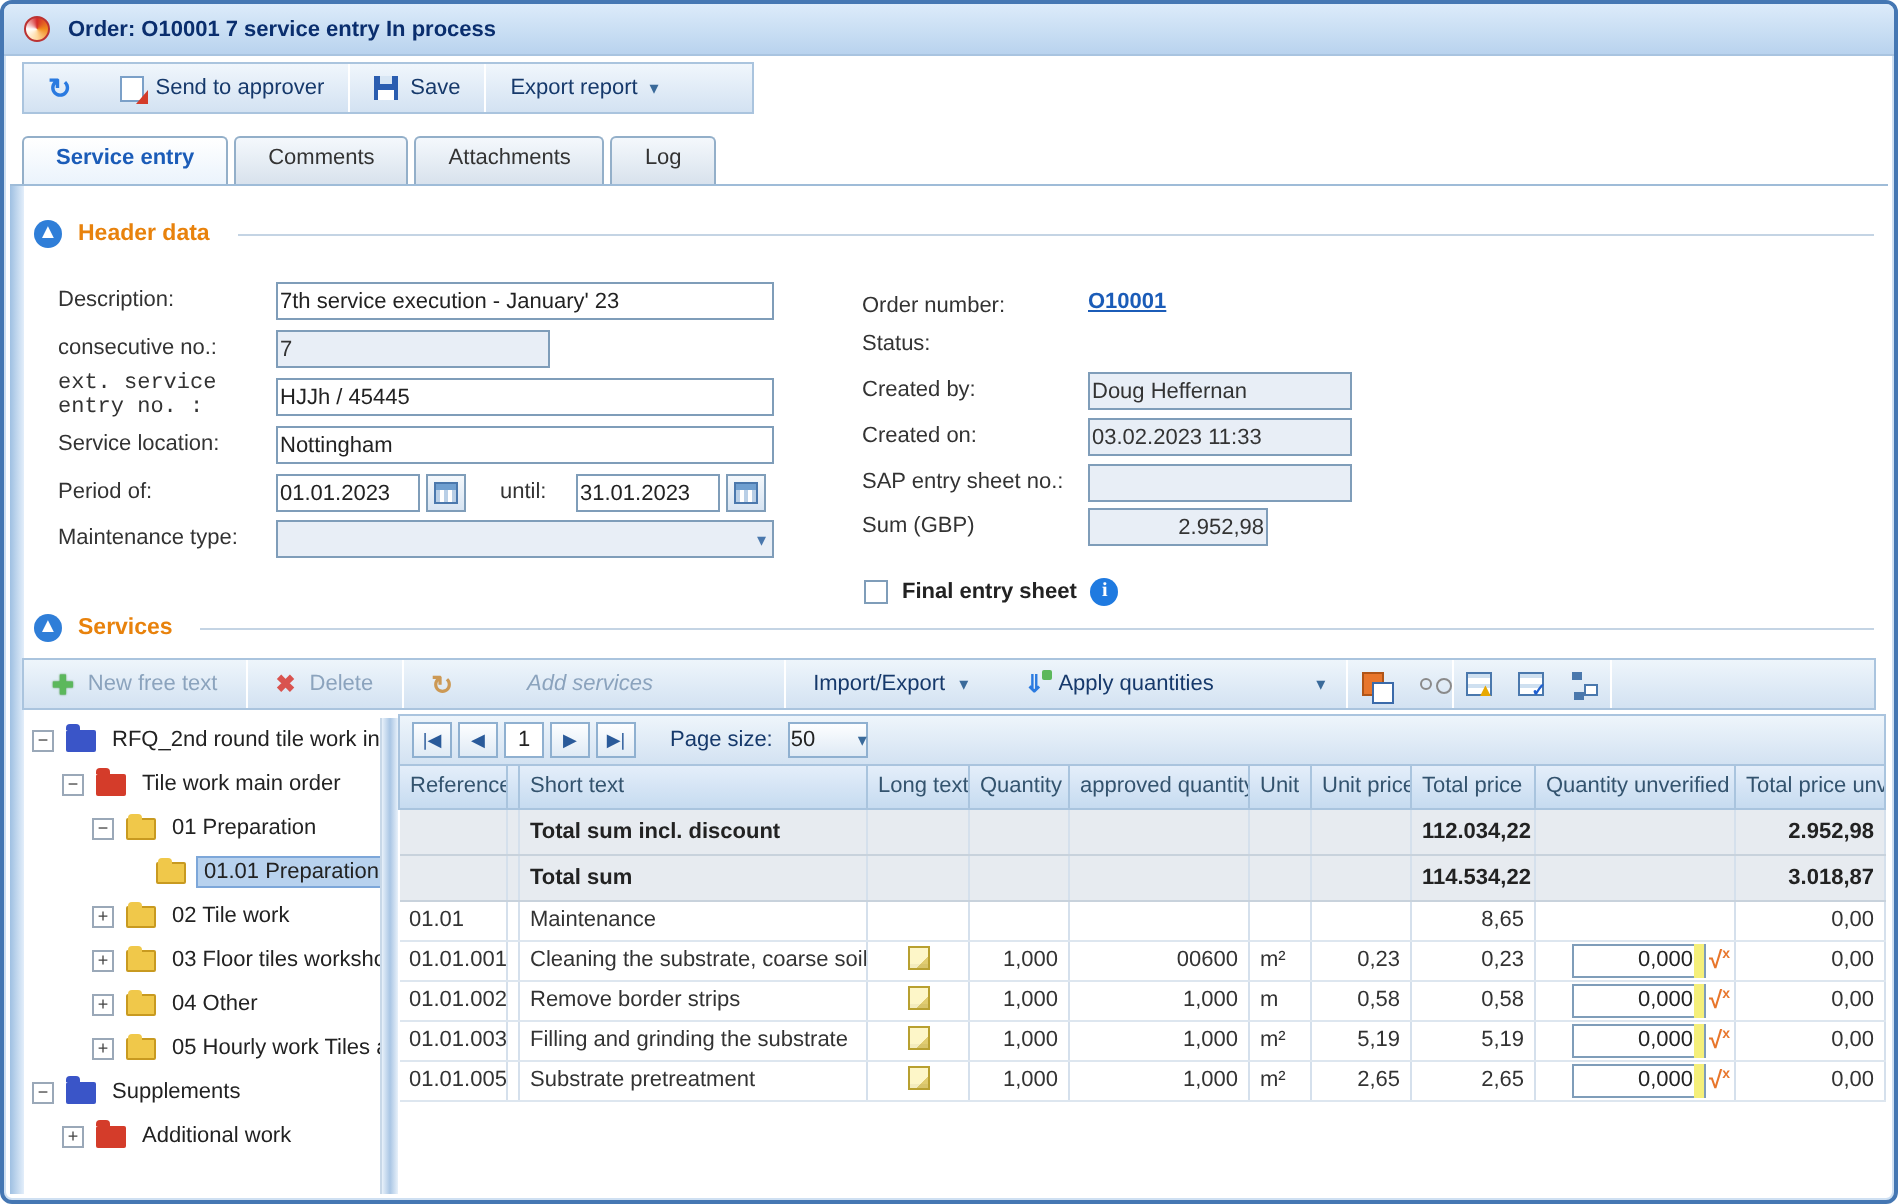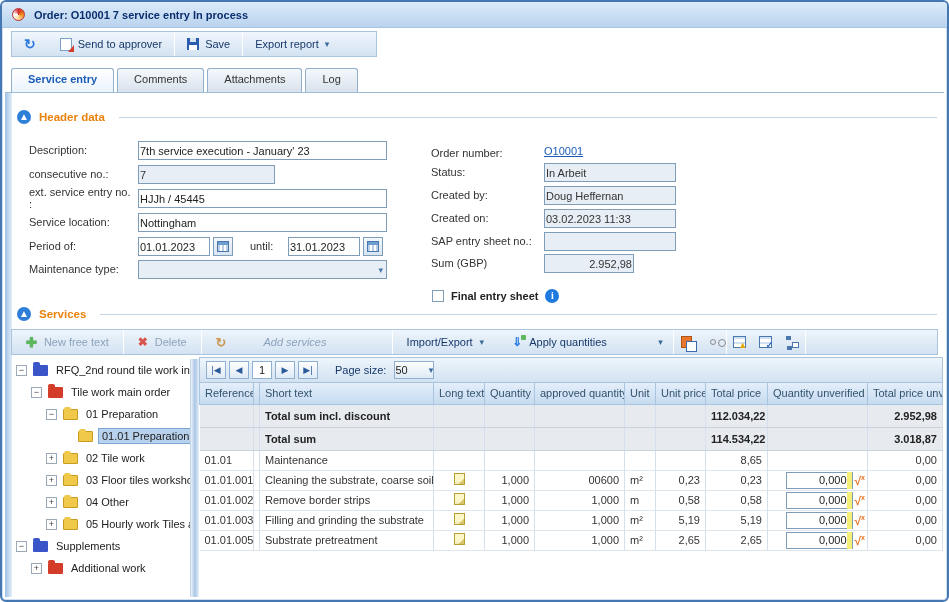--- a/index.html
+++ b/index.html
@@ -204,44 +204,43 @@
     <div class="section-head" style="left:12px; top:17px;">
       <span class="collapse-icon">▲</span>
       <span class="section-title">Header data</span>
       <span class="section-rule"></span>
     </div>
 
     <div class="fld-label" style="left:24px; top:51px;">Description:</div>
     <input class="fld-input" style="left: 133px; top: 48px; width: 249px;" value="7th service execution - January' 23">
     <div class="fld-label" style="left:24px; top:75px;">consecutive no.:</div>
     <input class="fld-input disabled" style="left: 133px; top: 72px; width: 137px;" value="7">
-    <div class="fld-label" style="left:24px; top:93px; width:105px; line-height:12px;">ext. service entry no. :</div>
+    <div class="fld-label" style="left:24px; top:93px; width:105px; line-height:12px;font-family:Liberation Mono, monospace;">ext. service entry no. :</div>
     <input class="fld-input" style="left: 133px; top: 96px; width: 249px;" value="HJJh / 45445">
     <div class="fld-label" style="left:24px; top:123px;">Service location:</div>
     <input class="fld-input" style="left: 133px; top: 120px; width: 249px;" value="Nottingham">
     <div class="fld-label" style="left:24px; top:147px;">Period of:</div>
     <input class="fld-input" style="left: 133px; top: 144px; width: 72px;" value="01.01.2023">
     <div class="cal-btn" style="left:208px; top:144px;">
       <span class="cal-glyph"></span>
     </div>
     <div class="fld-label" style="left:245px; top:147px;">until:</div>
     <input class="fld-input" style="left: 283px; top: 144px; width: 72px;" value="31.01.2023">
     <div class="cal-btn" style="left:358px; top:144px;">
       <span class="cal-glyph"></span>
     </div>
     <div class="fld-label" style="left:24px; top:170px;">Maintenance type:</div>
     <div class="select-box" style="left:133px; top:167px; width:249px;">
       <span></span>
       <span class="dd-arrow">▾</span>
     </div>
 
     <div class="fld-label" style="left:426px; top:54px;">Order number:</div>
-    <a class="order-link" style="left:539px; top:52px;">O10001</a>
+    <a class="order-link" style="left:539px; top:52px;font-weight:bold;">O10001</a>
     <div class="fld-label" style="left:426px; top:73px;">Status:</div>
-    <input class="fld-input disabled" style="left: 539px; top: 70px; width: 132px;" value="In Arbeit">
     <div class="fld-label" style="left:426px; top:96px;">Created by:</div>
     <input class="fld-input disabled" style="left: 539px; top: 93px; width: 132px;" value="Doug Heffernan">
     <div class="fld-label" style="left:426px; top:119px;">Created on:</div>
     <input class="fld-input disabled" style="left: 539px; top: 116px; width: 132px;" value="03.02.2023 11:33">
     <div class="fld-label" style="left:426px; top:142px;">SAP entry sheet no.:</div>
     <input class="fld-input disabled" style="left: 539px; top: 139px; width: 132px;" value="">
     <div class="fld-label" style="left:426px; top:164px;">Sum (GBP)</div>
     <input class="fld-input disabled right" style="left: 539px; top: 161px; width: 90px;" value="2.952,98">
     <div class="chk-row" style="left:427px; top:196px;">
       <span class="chk-box"></span>

